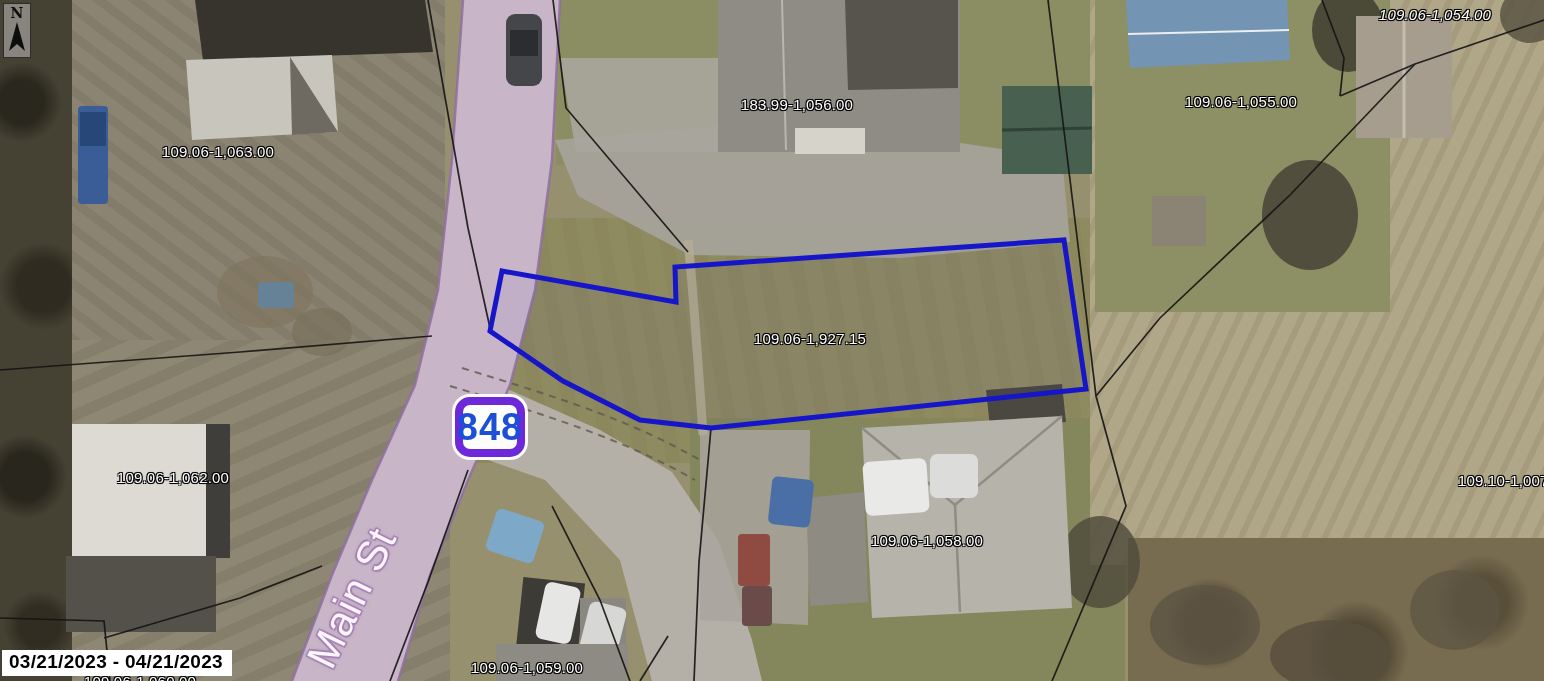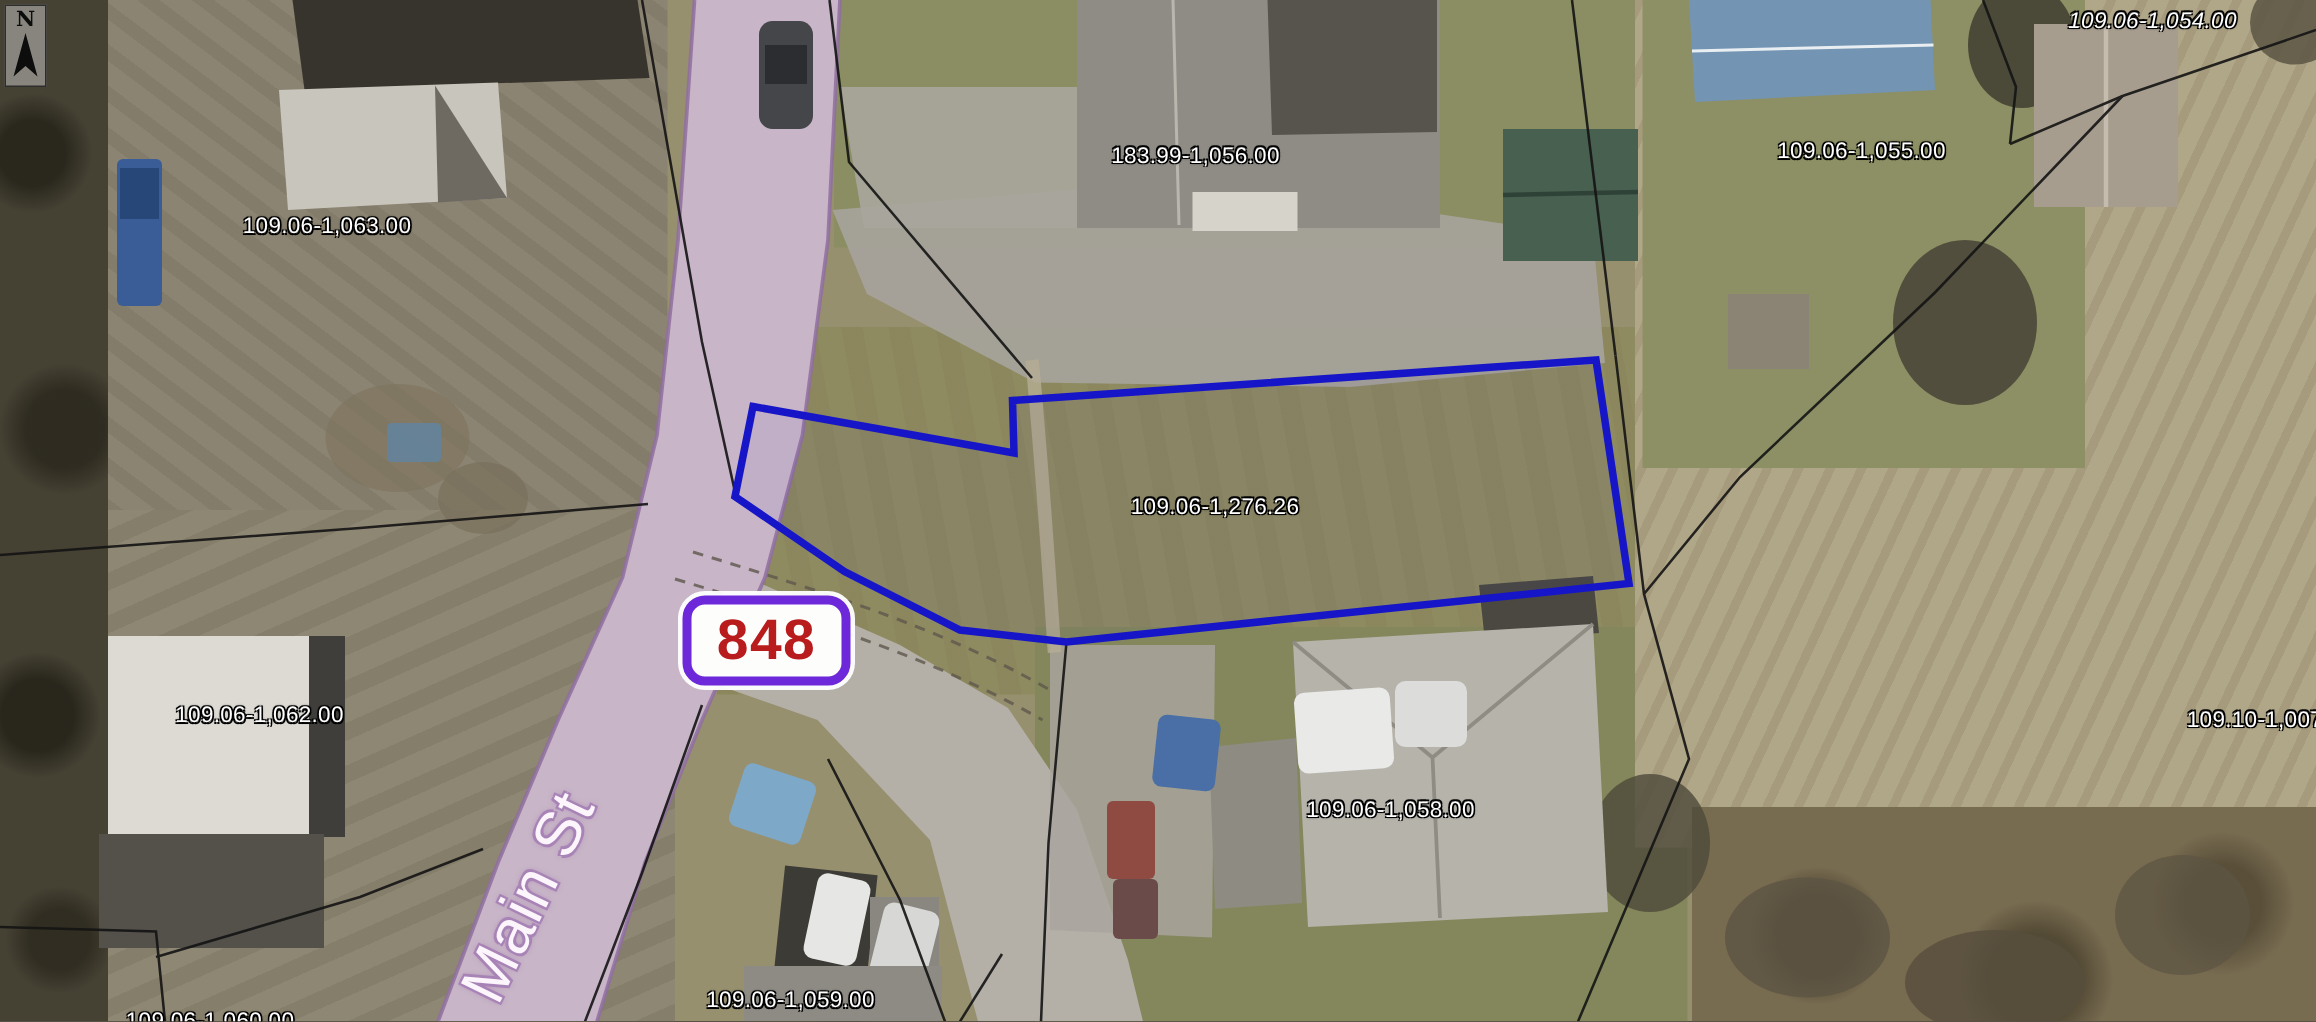--- a/index.html
+++ b/index.html
@@ -38,25 +38,25 @@
     position:absolute;transform:translate(-50%,-50%);white-space:nowrap;
     color:#fff;font-size:15px;letter-spacing:.2px;
     text-shadow:-1px -1px 0 #000,1px -1px 0 #000,-1px 1px 0 #000,1px 1px 0 #000,0 0 2px #000;
   }
   .street-label{
     position:absolute;left:352px;top:598px;transform:translate(-50%,-50%) rotate(-64deg);
     font-size:42px;color:#fcf5fc;letter-spacing:1px;white-space:nowrap;
     text-shadow:-1.5px -1.5px 0 #a883b6,1.5px -1.5px 0 #a883b6,-1.5px 1.5px 0 #a883b6,1.5px 1.5px 0 #a883b6,0 0 4px #9a74ab;
   }
   .route-shield{
-    position:absolute;left:455px;top:397px;width:112px;height:60px;
-    background:#fdfdfc;border:6px solid #6d28d9;border-radius:15px;
+    position:absolute;left:455px;top:397px;width:70px;height:60px;
+    background:#fdfdfc;border:8px solid #6d28d9;border-radius:15px;
     box-shadow:0 0 0 3px rgba(255,255,255,.95);
     display:flex;align-items:center;justify-content:center;
-    font-size:38px;font-weight:bold;color:#b91c1c;letter-spacing:1px;
+    font-size:38px;font-weight:bold;color:#1d4ed8;letter-spacing:1px;
   }
   .north-badge{
     position:absolute;left:3px;top:3px;width:28px;height:55px;
     background:rgba(148,146,140,.85);border:1px solid #2d2d2d;
     display:flex;flex-direction:column;align-items:center;padding-top:1px;
   }
   .north-badge .n{font-family:"DejaVu Serif",serif;font-weight:bold;font-size:14px;color:#0c0c0c;line-height:16px;}
   .copyright{
     position:absolute;left:8px;top:631px;font-size:12.5px;color:#3a3a3a;
     letter-spacing:.2px;text-shadow:0 0 2px rgba(255,255,255,.28);white-space:nowrap;
@@ -169,21 +169,21 @@
     </g>
 
     <polygon points="502,271 676,302 675,267 1064,240 1086,389 711,428 640,420 563,381 490,331" fill="rgba(20,20,200,0.04)" stroke="#1616c8" stroke-width="5" stroke-linejoin="miter"></polygon>
   </svg>
 
   <div class="layer">
       <div class="parcel-label" style="left: 218px; top: 151px;">109.06-1,063.00</div>
       <div class="parcel-label" style="left: 797px; top: 104px;">183.99-1,056.00</div>
       <div class="parcel-label" style="left: 1211px; top: 101px; margin-left: 30px;">109.06-1,055.00</div>
       <div class="parcel-label" style="left: 1435px; top: 14px; font-style: italic;">109.06-1,054.00</div>
-      <div class="parcel-label" style="left: 810px; top: 338px;">109.06-1,276.26</div>
+      <div class="parcel-label" style="left: 810px; top: 338px;">109.06-1,927.15</div>
       <div class="parcel-label" style="left: 173px; top: 477px;">109.06-1,062.00</div>
       <div class="parcel-label" style="left: 1514px; top: 480px;">109.10-1,007.00</div>
       <div class="parcel-label" style="left: 927px; top: 540px;">109.06-1,058.00</div>
       <div class="parcel-label" style="left: 495px; top: 667px; margin-left: 32px;">109.06-1,059.00</div>
       <div class="parcel-label" style="left: 140px; top: 681px;">109.06-1,060.00</div>
     </div>
 
   <div class="street-label">Main St</div>
 
   <div class="route-shield">
@@ -191,14 +191,15 @@
   </div>
 
   <div class="north-badge">
     <span class="n">N</span>
     <svg width="20" height="32" viewBox="0 0 20 32">
       <polygon points="10,1 18,30 10,23 2,30" fill="#0d0d0d"></polygon>
     </svg>
   </div>
 
 
+  <div class="date-box">03/21/2023 - 04/21/2023</div>
 
 </div>
 
 </body></html>

